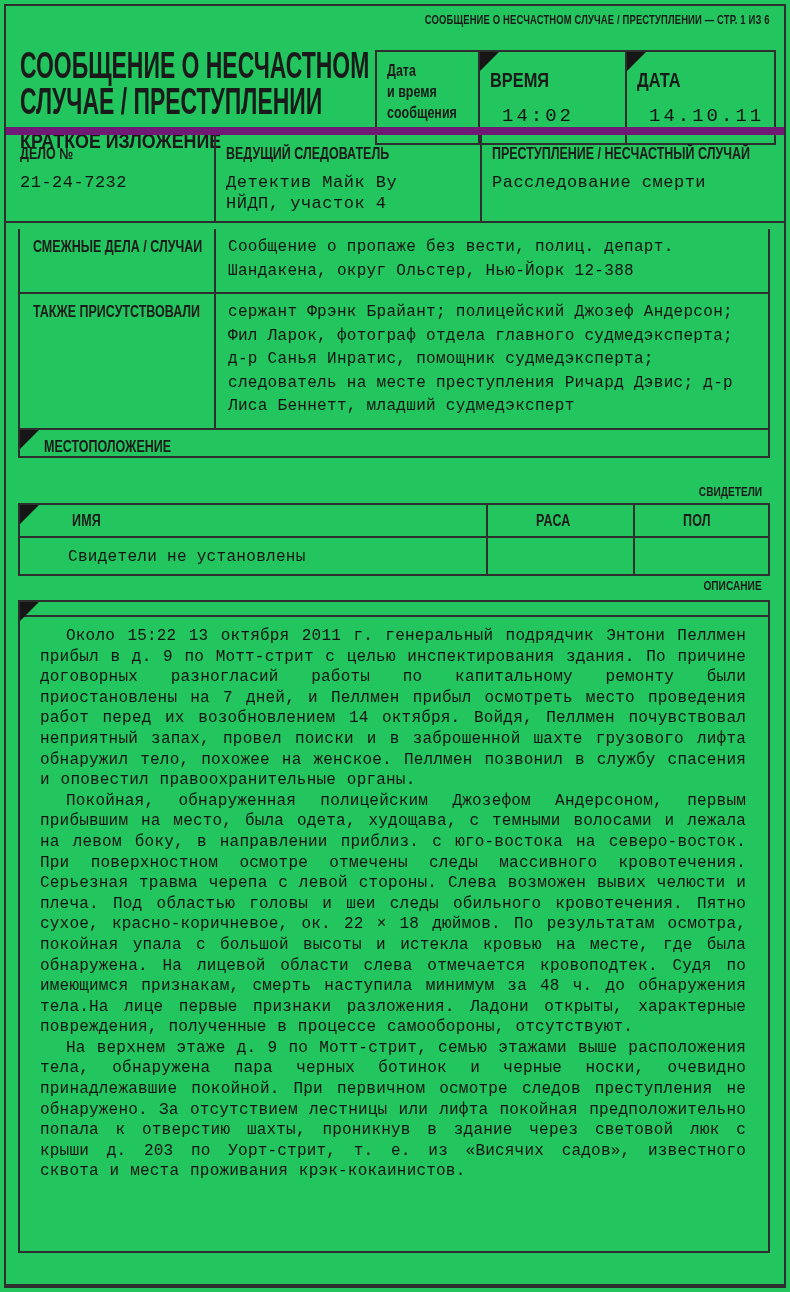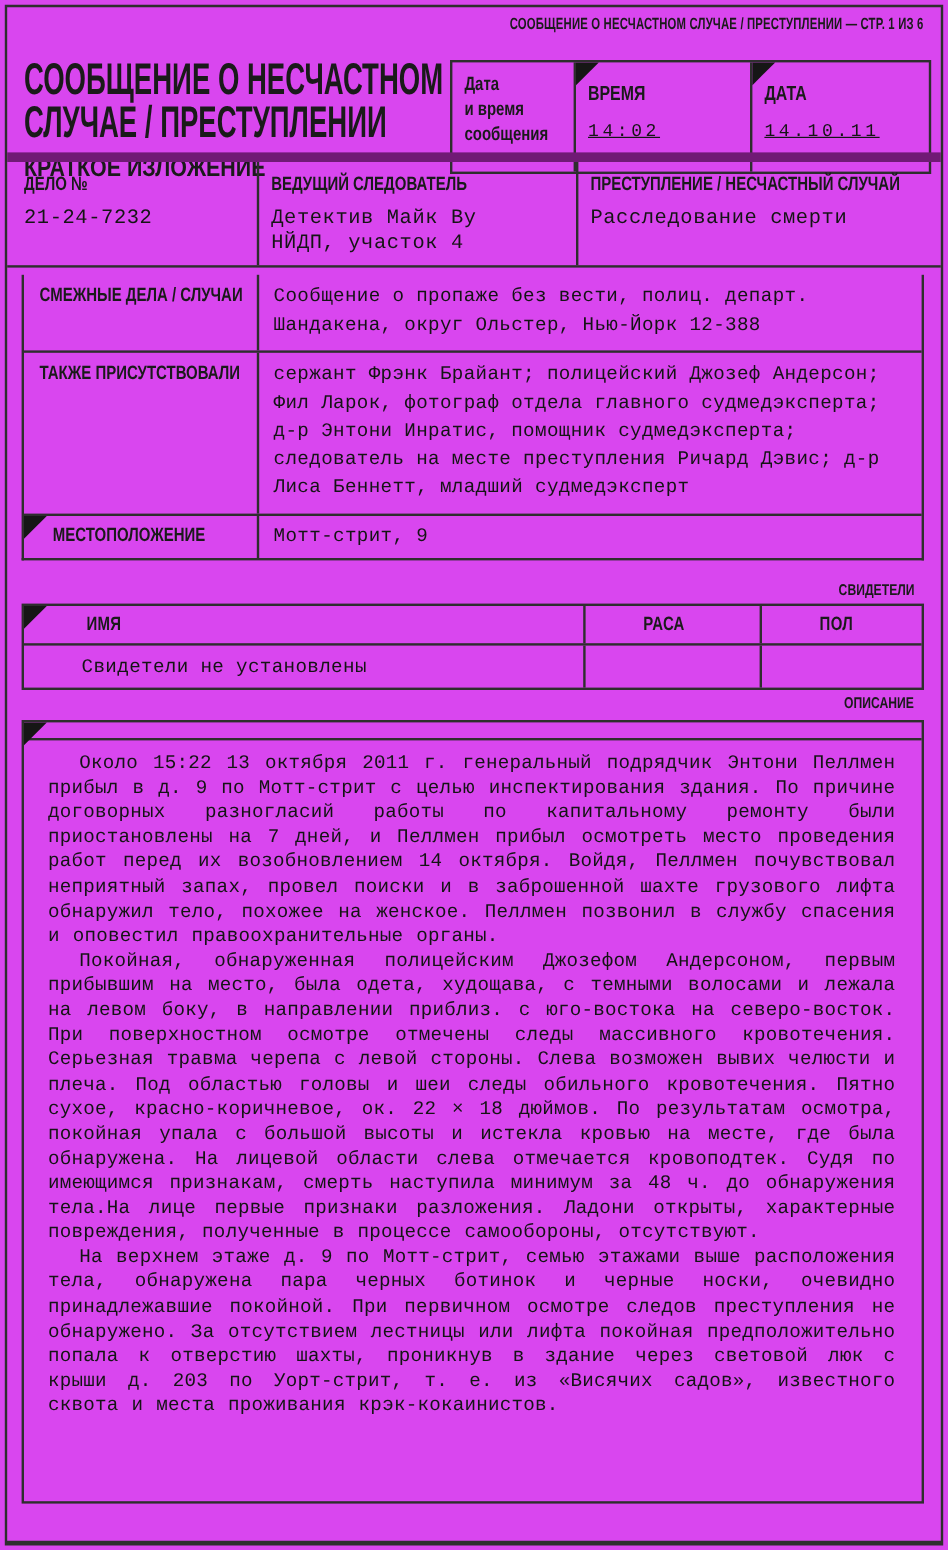--- a/index.html
+++ b/index.html
@@ -1,17 +1,17 @@
 <!DOCTYPE html>
 <html><head>
 <meta charset="utf-8">
 <style>
   html,body{margin:0;padding:0;background:#e8e8e8;}
   .page{
-    position:relative;width:790px;height:1292px;background:#d946ef;
+    position:relative;width:790px;height:1292px;background:#22c55e;
     font-family:"Liberation Sans",sans-serif;color:#1a1a1a;overflow:hidden;
   }
   .frame{
     position:absolute;left:4px;top:4px;right:4px;bottom:4px;
     border:2px solid #2e2e2e;border-bottom-width:4px;
   }
   
   .cond{display:inline-block;transform:scaleX(0.78);transform-origin:0 50%;white-space:nowrap;font-weight:bold;}
   .cond-r{display:inline-block;transform:scaleX(0.78);transform-origin:100% 50%;white-space:nowrap;font-weight:bold;}
   .mono{font-family:"Liberation Mono","DejaVu Sans Mono",monospace;color:#141414;}
@@ -21,22 +21,22 @@
 
   .titleblock{position:absolute;left:14px;top:42px;}
   .title-line{display:block;font-weight:bold;font-size:37px;line-height:36px;transform:scaleX(0.62);transform-origin:0 0;white-space:nowrap;}
   .subtitle{display:block;margin-top:9px;font-weight:bold;font-size:21px;transform:scaleX(0.85);transform-origin:0 0;white-space:nowrap;}
 
   .dtbox{position:absolute;left:369px;top:44px;width:397px;height:91px;border:2px solid #2e2e2e;
          display:grid;grid-template-columns:101px 147px 1fr;}
   .dtcell{position:relative;padding:8px 6px 0 10px;}
   .dtcell + .dtcell{border-left:2px solid #2e2e2e;}
   .dtlabel{display:block;font-size:16px;line-height:21px;}
-  .dtcell .head{display:block;margin-top:8px;font-size:17px;}
-  .dtval{display:block;margin-top:13px;margin-left:0;font-size:15px;letter-spacing:3px;text-decoration:underline;}
+  .dtcell .head{display:block;margin-top:8px;font-size:21px;}
+  .dtval{display:block;margin-top:13px;margin-left:12px;font-size:19px;letter-spacing:3px;}
 
   .tri{position:absolute;top:0;left:0;width:0;height:0;
        border-top:19px solid #161616;border-right:19px solid transparent;}
 
   .band1{position:absolute;left:0;right:0;top:121px;height:86px;
          border-top:8px solid #701a75;border-bottom:2px solid #2e2e2e;
          display:grid;grid-template-columns:208px 266px 1fr;}
   .band1 > div{padding:10px 8px 0 10px;}
   .band1 > div:first-child{padding-left:14px;}
   .band1 > div + div{border-left:2px solid #2e2e2e;}
@@ -133,28 +133,27 @@
       <div class="grow">
         <div class="gl">
           <span class="lbl"><span class="cond">СМЕЖНЫЕ ДЕЛА / СЛУЧАИ</span></span>
         </div>
         <div class="gv mono">Сообщение о пропаже без вести, полиц. департ. Шандакена, округ Ольстер, Нью-Йорк 12-388</div>
       </div>
       <div class="grow">
         <div class="gl">
           <span class="lbl"><span class="cond">ТАКЖЕ ПРИСУТСТВОВАЛИ</span></span>
         </div>
-        <div class="gv mono">сержант Фрэнк Брайант; полицейский Джозеф Андерсон; Фил Ларок, фотограф отдела главного судмедэксперта; д-р Энтони Инратис, помощник судмедэксперта; следователь на месте преступления Ричард Дэвис; д-р Лиса Беннетт, младший судмедэксперт</div>
+        <div class="gv mono">сержант Фрэнк Брайант; полицейский Джозеф Андерсон; Фил Ларок, фотограф отдела главного судмедэксперта; д-р Санья Инратис, помощник судмедэксперта; следователь на месте преступления Ричард Дэвис; д-р Лиса Беннетт, младший судмедэксперт</div>
       </div>
       <div class="grow loc">
         <div class="gl">
           <span class="tri"></span>
           <span class="lbl"><span class="cond">МЕСТОПОЛОЖЕНИЕ</span></span>
         </div>
-        <div class="gv mono">Мотт-стрит, 9</div>
       </div>
     </div>
 
 
     <div class="secright wit-label">
       <span class="cond-r">СВИДЕТЕЛИ</span>
     </div>
 
     <div class="wtable">
       <div class="wrow head">

